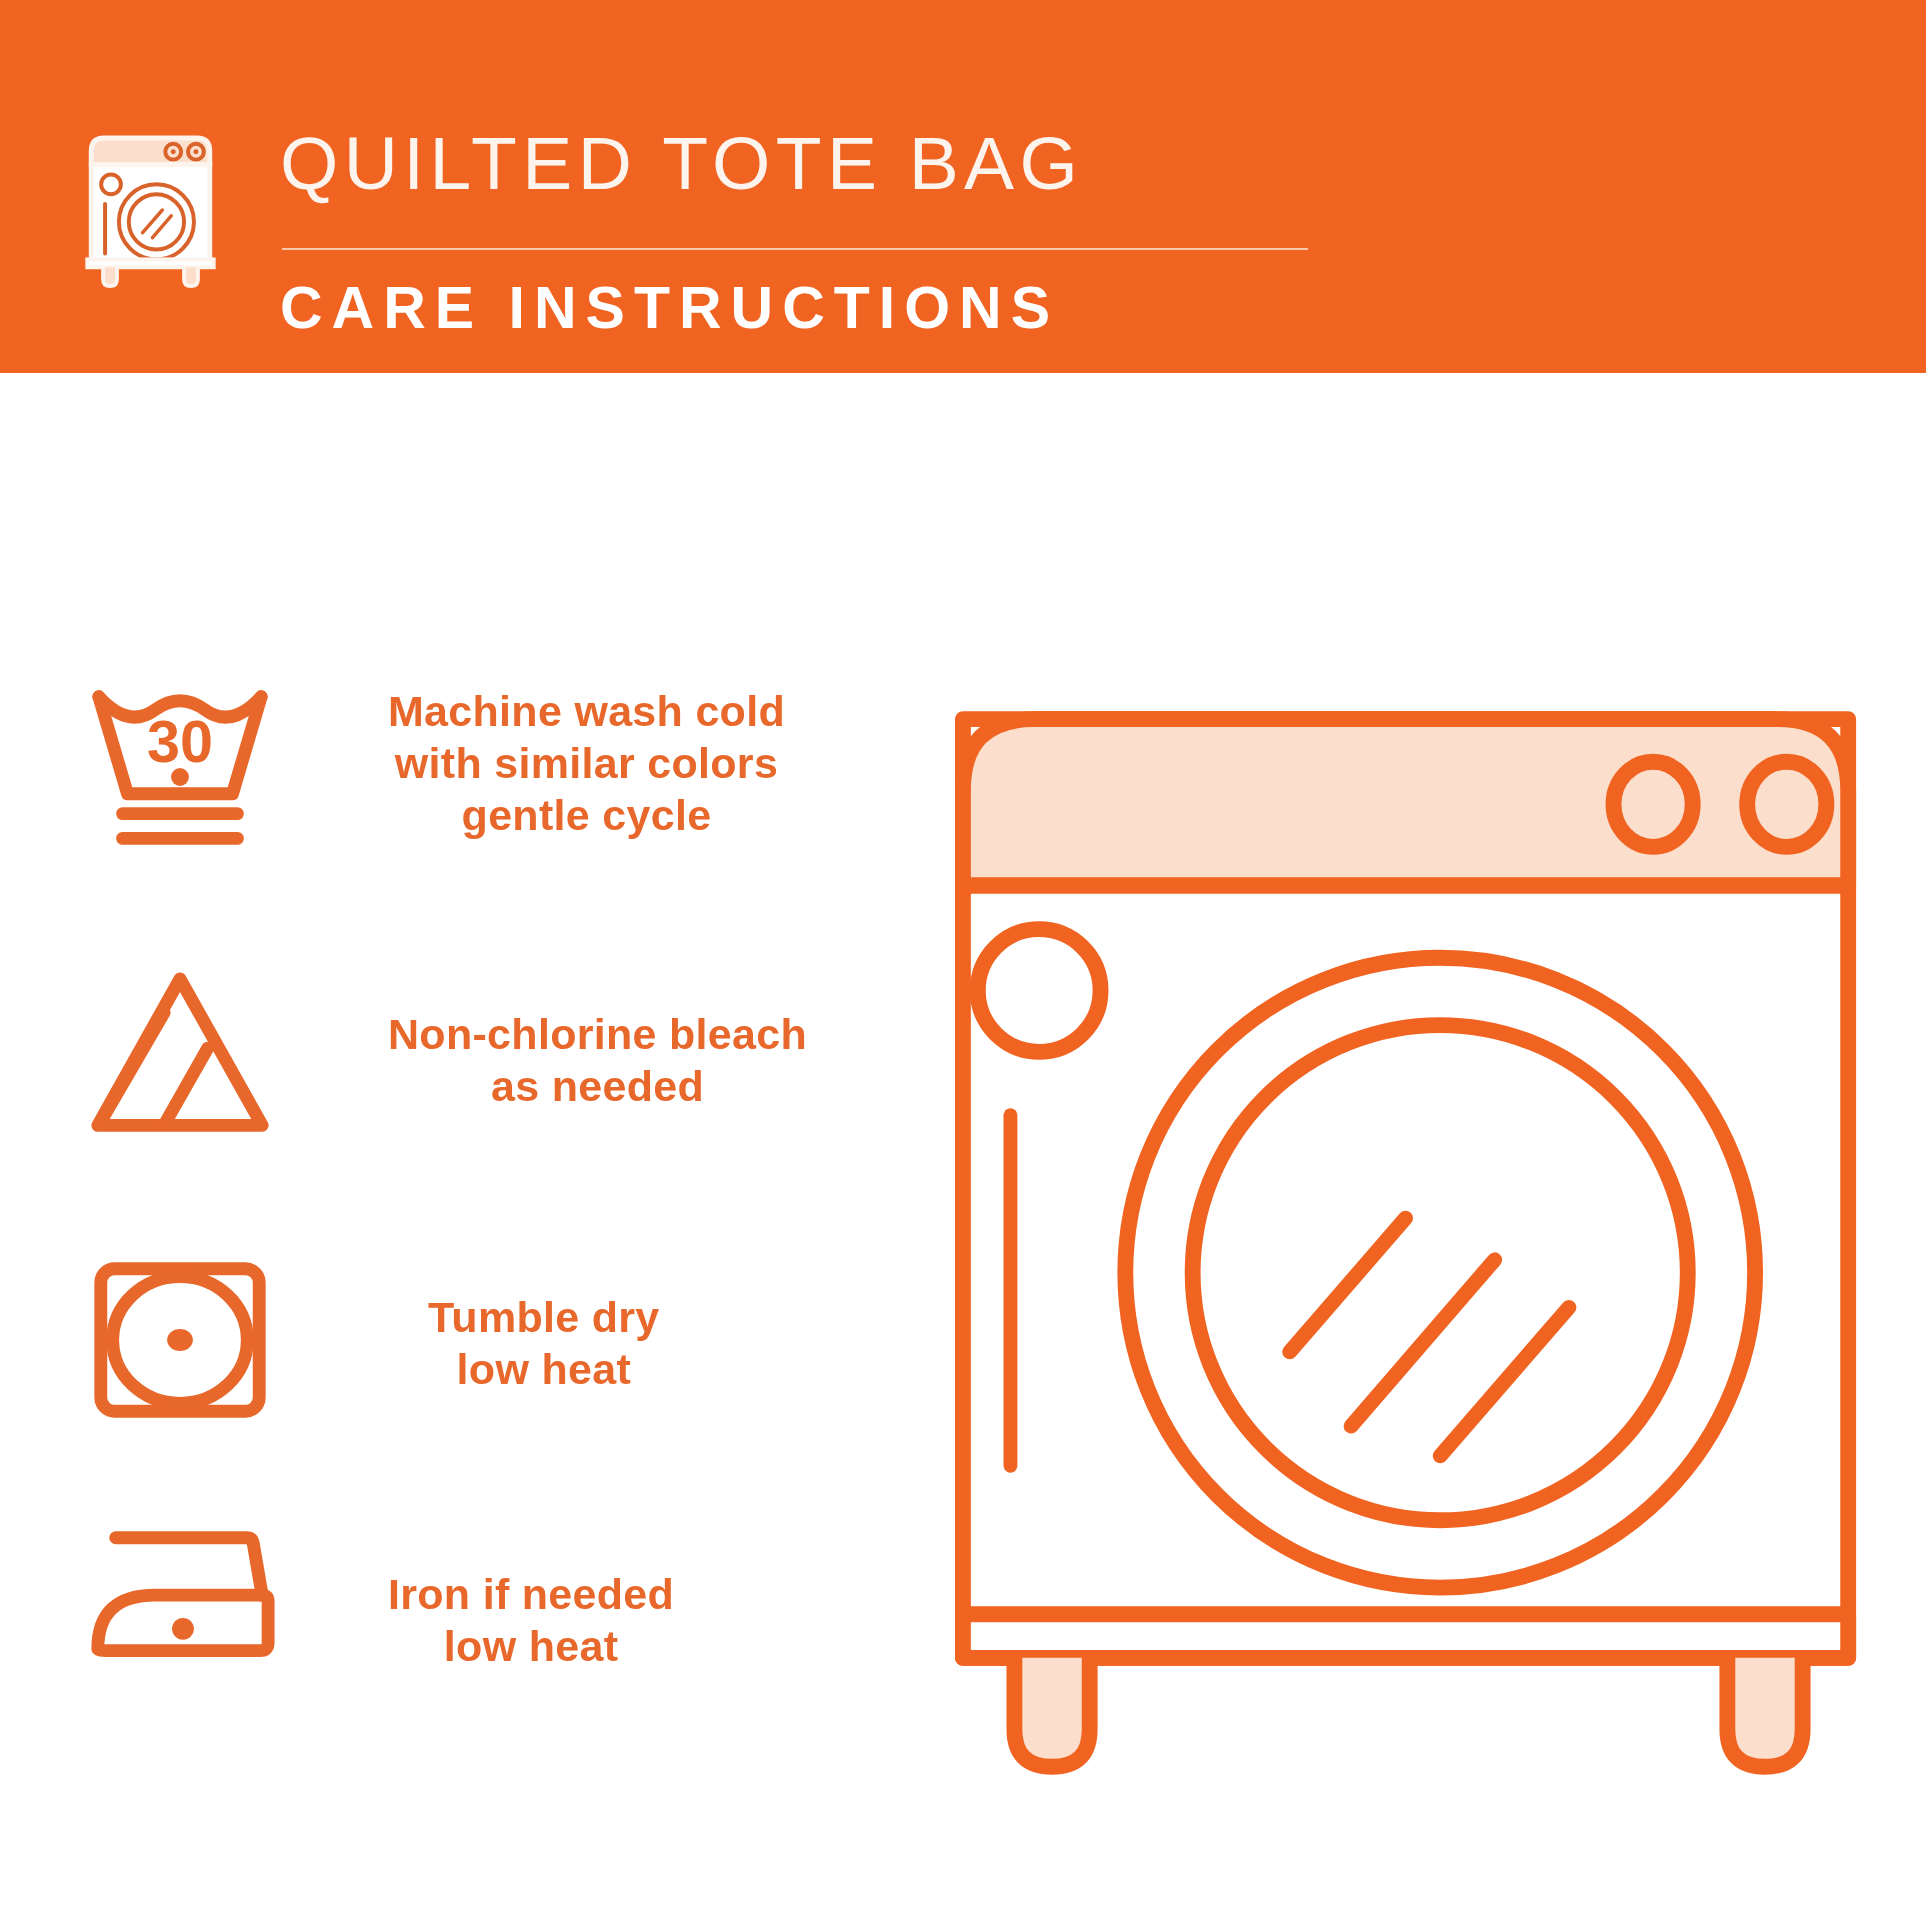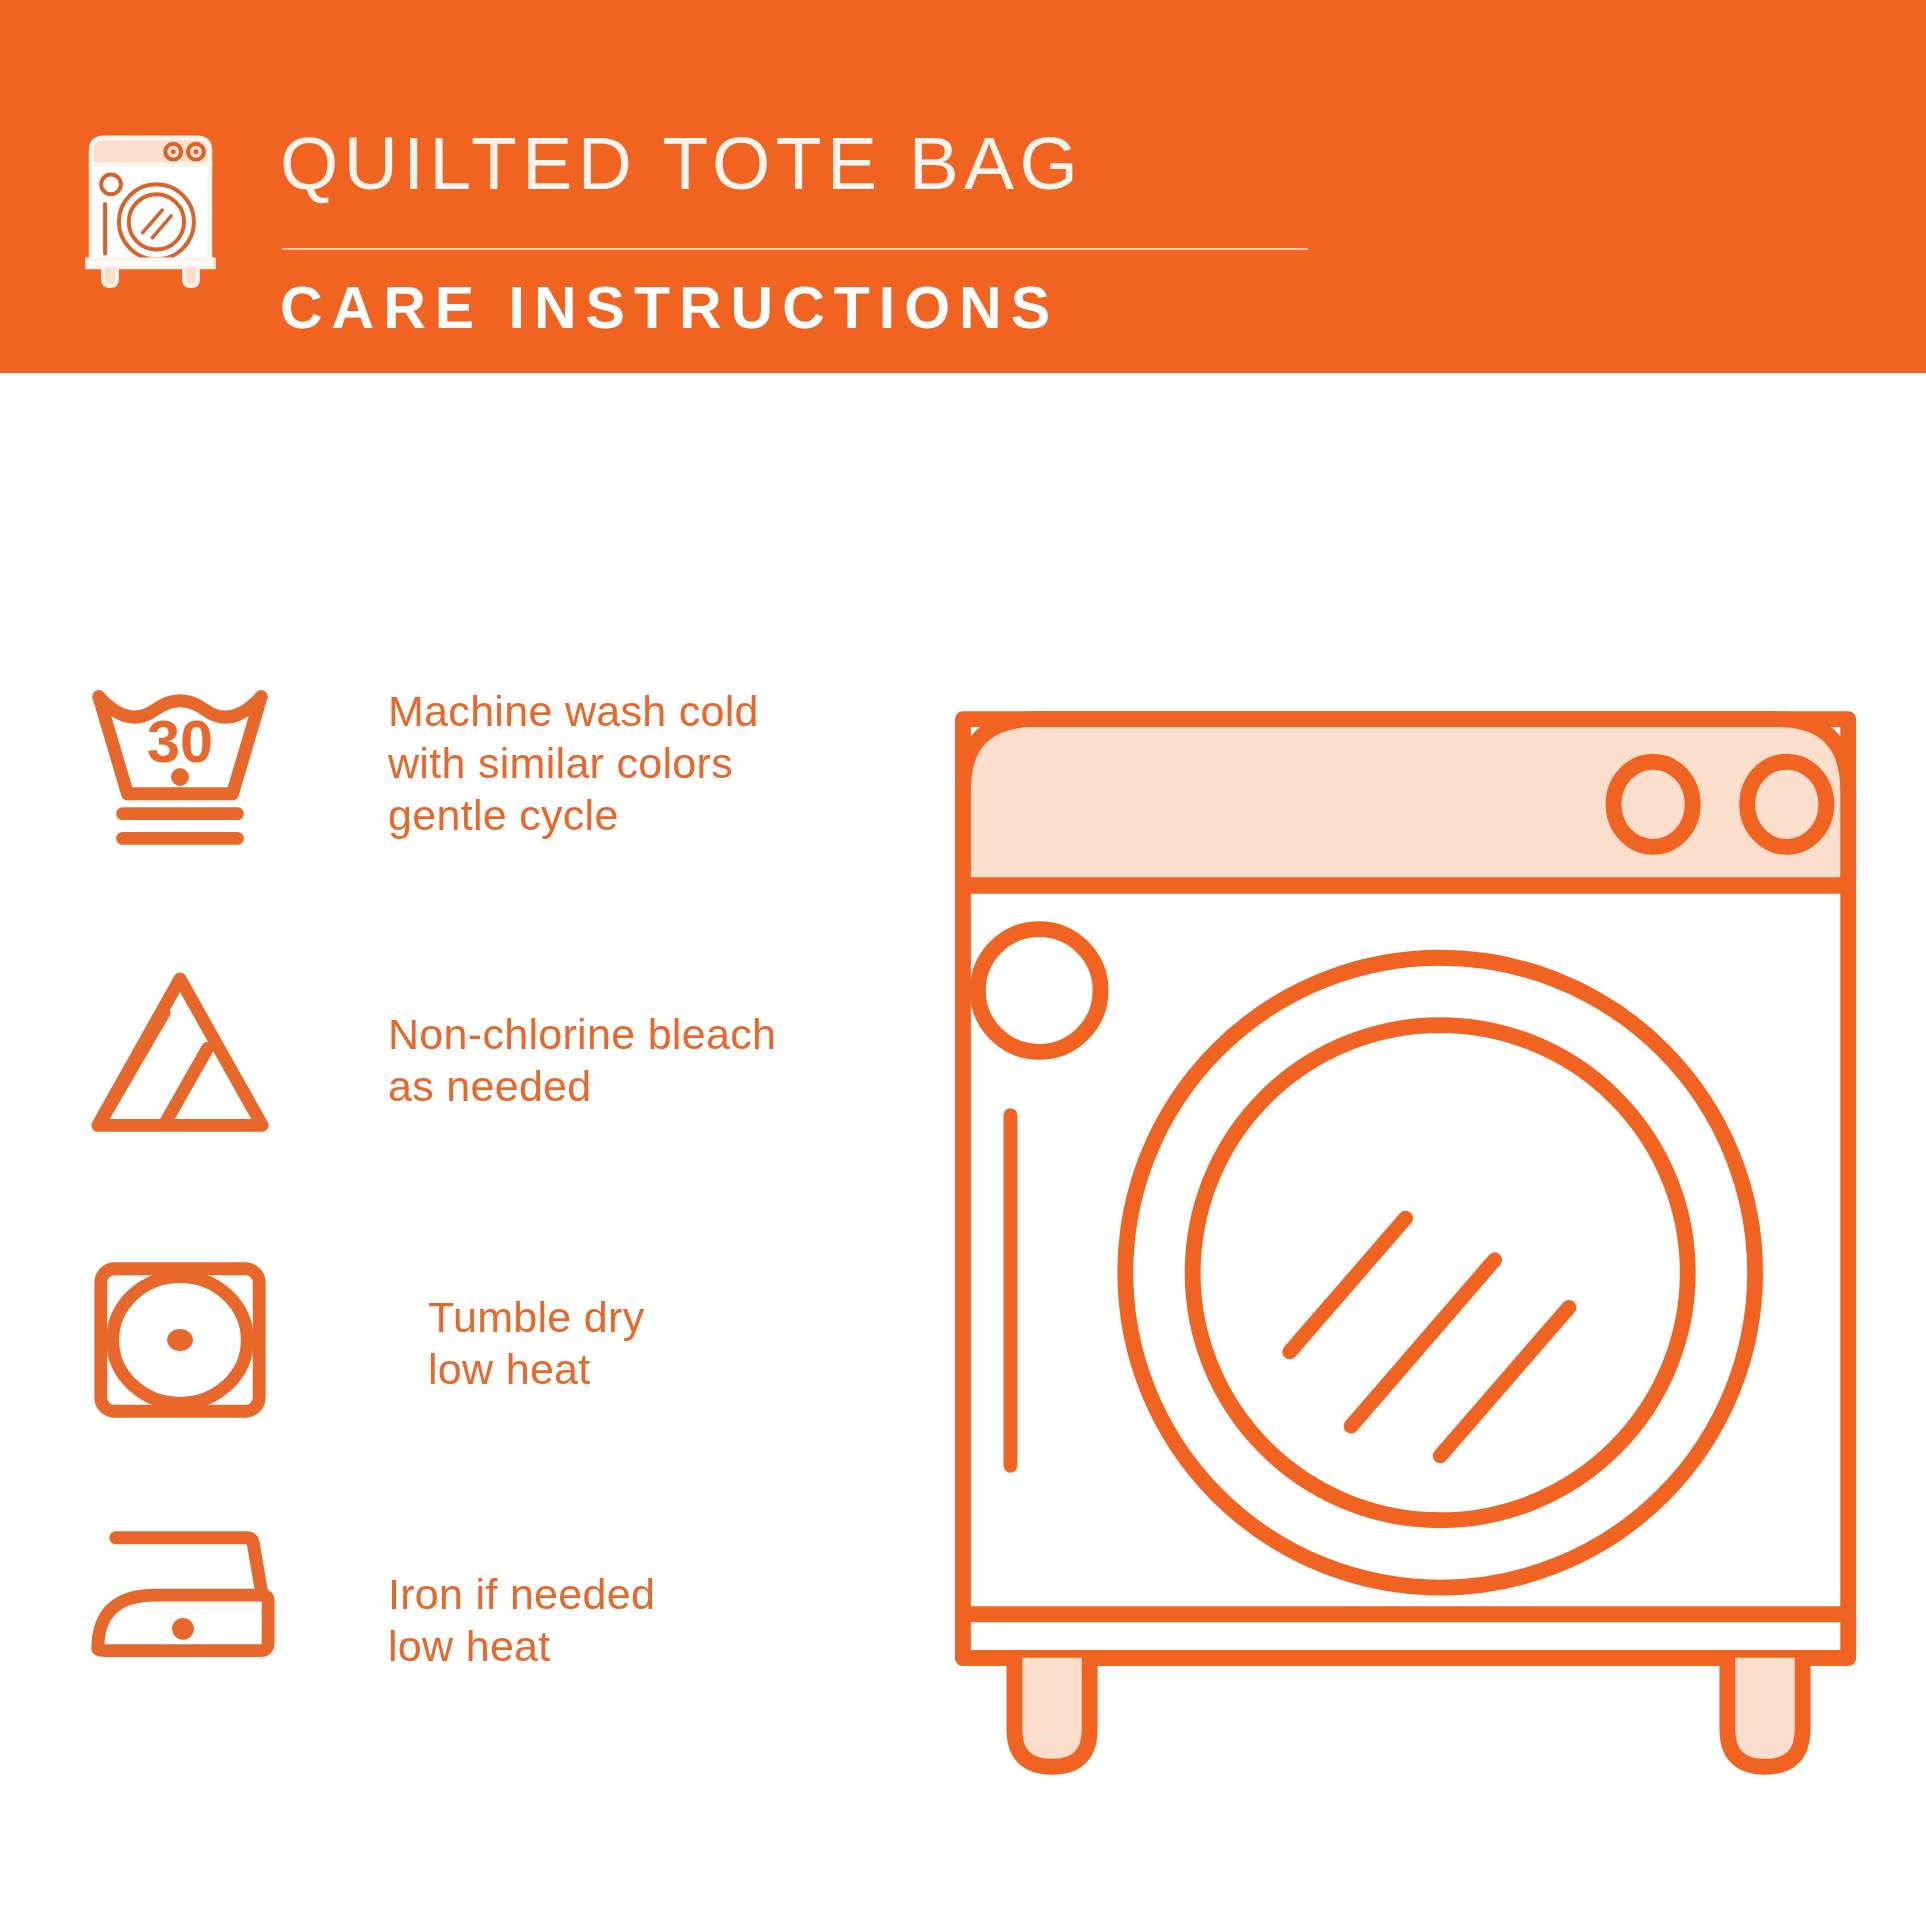--- a/index.html
+++ b/index.html
@@ -73,39 +73,40 @@
     white-space: nowrap;
   }
 
   
   .care-list {
     position: absolute;
     left: 0;
     top: 459px;
     width: 891px;
     height: 1467px;
+    text-align: center;
   }
   .care-row {
     position: absolute;
     left: 0;
     width: 871px;
     height: 228px;
   }
   .care-row .sym {
     position: absolute;
     left: 81px;
     top: 0;
     width: 198px;
     height: 198px;
   }
   .care-row .txt {
     position: absolute;
     left: 388px;
     font-size: 43px;
-    font-weight: normal;
+    font-weight: bold;
     color: #E8672B;
     line-height: 52px;
     letter-spacing: 0.3px;
     white-space: pre-line;
   }
   
   #care-row-0 { top: 216px; }
   #care-row-1 { top: 506px; }
   #care-row-2 { top: 782px; }
   #care-row-3 { top: 1049px; }

